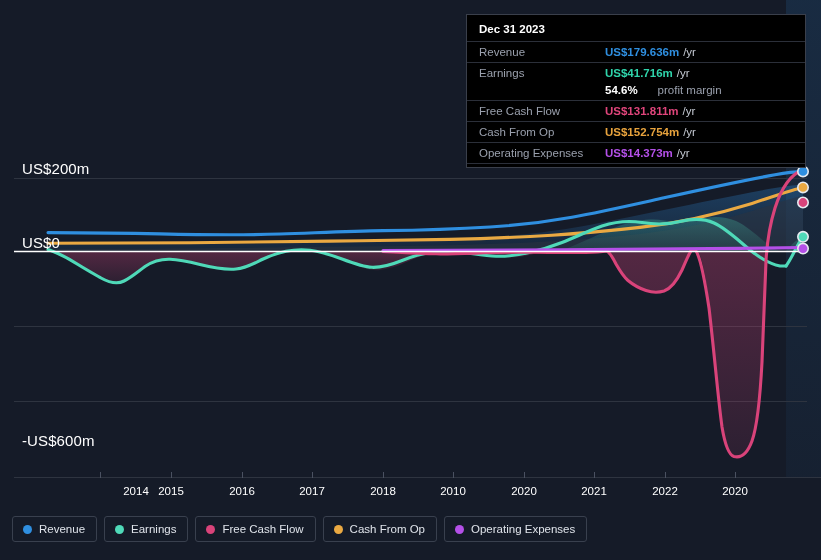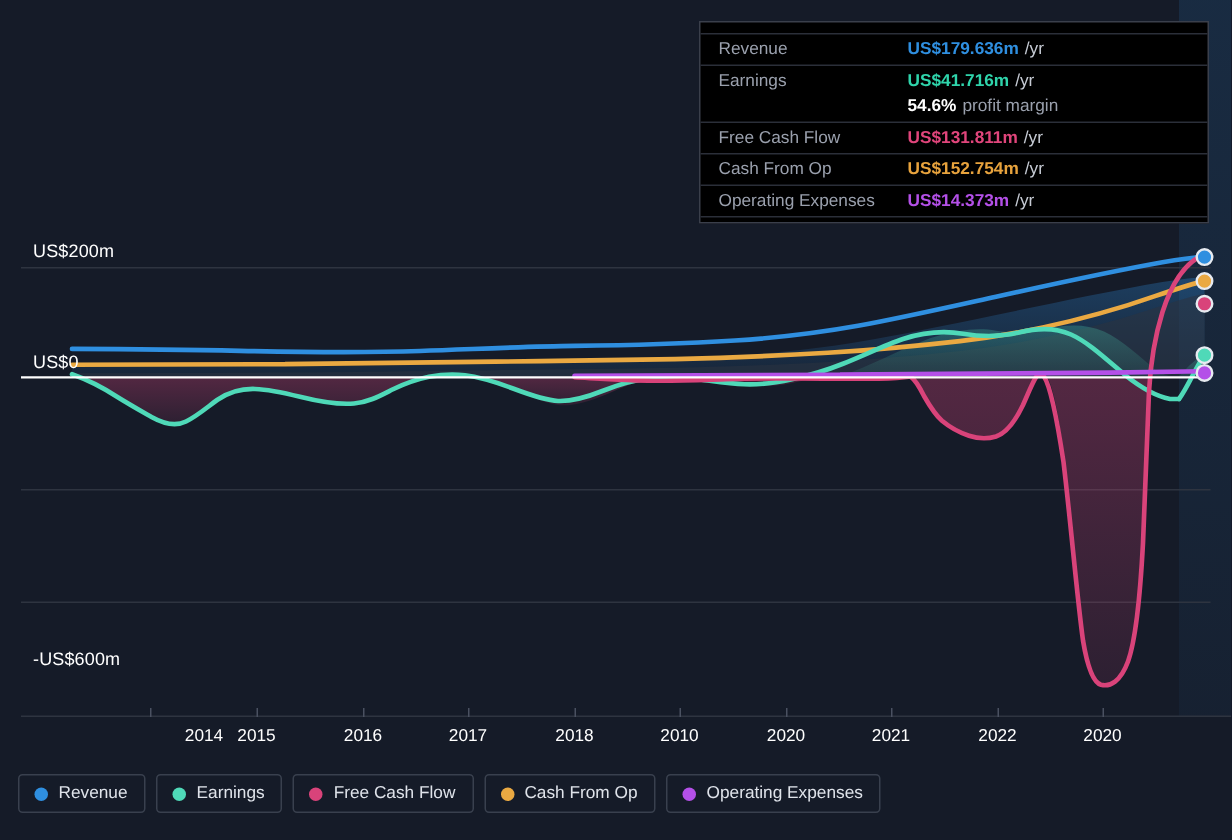--- a/index.html
+++ b/index.html
@@ -10,21 +10,21 @@
     overflow: hidden;
   }
   #root { position: relative; width: 821px; height: 560px; background: #151b28; }
 
   
   #plot { position: absolute; left: 0; top: 0; width: 821px; height: 480px; }
   #plot svg { display: block; }
 
   
   .ylab {
-    position: absolute; color: #ffffff; font-size: 12px;
+    position: absolute; color: #ffffff; font-size: 15px;
     letter-spacing: .1px; white-space: nowrap;
   }
   #ylab-top { left: 22px; top: 160px; }
   #ylab-zero { left: 22px; top: 234px; }
   #ylab-bot  { left: 22px; top: 432px; }
 
   
   #xaxis { position: absolute; left: 0; top: 481px; width: 821px; height: 26px; }
   .xlab {
     position: absolute; top: 4px; transform: translateX(-50%);
@@ -45,21 +45,21 @@
     display: flex; align-items: baseline;
     border-top: 1px solid #2b2f39;
     padding: 4px 12px 3px 12px;
     font-size: 11.5px; line-height: 13px;
   }
   .tt-row.noline { border-top: none; padding-top: 1px; }
   .tt-label { color: #9aa0ad; width: 126px; flex: 0 0 126px; }
   .tt-val { font-weight: bold; }
   .tt-unit { color: #c6cbd4; margin-left: 4px; font-weight: normal; }
   .tt-margin-val { color: #ffffff; font-weight: bold; }
-  .tt-margin-txt { color: #9aa0ad; margin-left: 4px; }
+  .tt-margin-txt { color: #9aa0ad; margin-left: 20px; }
 
   
   #legend {
     position: absolute; left: 12px; top: 516px;
     display: flex; gap: 7px; align-items: center;
   }
   .lg-item {
     display: flex; align-items: center; gap: 7px;
     border: 1px solid #39404e; border-radius: 3px;
     padding: 6px 11px 6px 10px;
@@ -226,20 +226,21 @@
       <div class="xlab" style="left: 312px;">2017</div>
       <div class="xlab" style="left: 383px;">2018</div>
       <div class="xlab" style="left: 453px;">2010</div>
       <div class="xlab" style="left: 524px;">2020</div>
       <div class="xlab" style="left: 594px;">2021</div>
       <div class="xlab" style="left: 665px;">2022</div>
       <div class="xlab" style="left: 735px;">2020</div>
     </div>
 
   <div id="tooltip">
+    <div id="tt-date">Dec 31 2023</div>
     <div id="tt-rows">
         <div class="tt-row">
           <span class="tt-label">Revenue</span>
           <span class="tt-val" style="color: rgb(47, 143, 224);">US$179.636m</span>
           <span class="tt-unit">/yr</span>
         </div>
         <div class="tt-row">
           <span class="tt-label">Earnings</span>
           <span class="tt-val" style="color: rgb(47, 212, 171);">US$41.716m</span>
           <span class="tt-unit">/yr</span>

